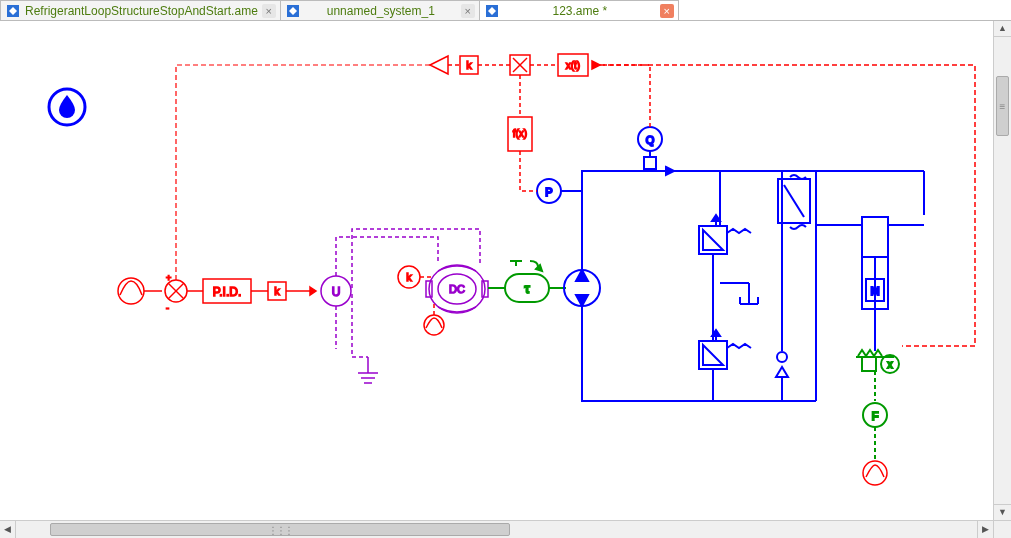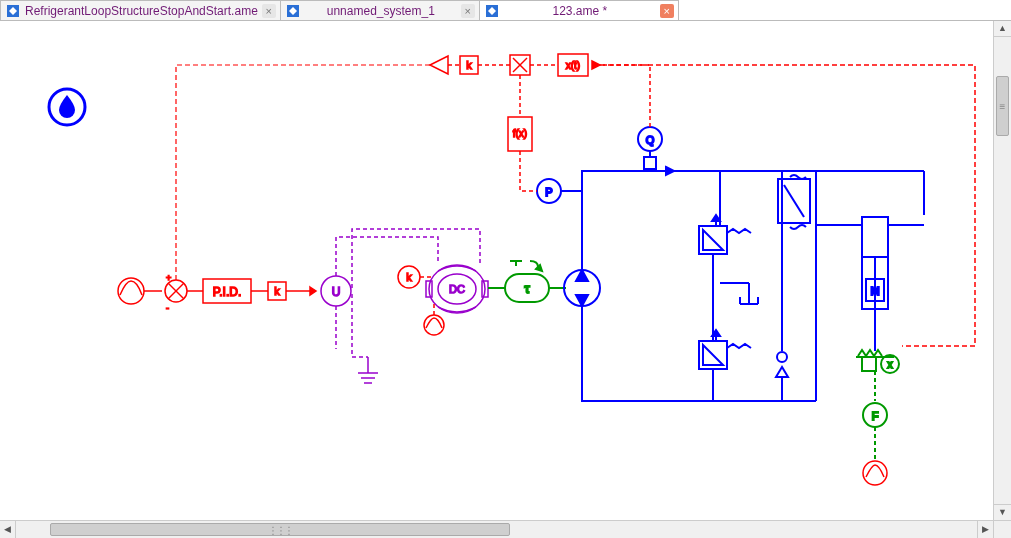--- a/index.html
+++ b/index.html
@@ -33,21 +33,21 @@
     justify-content: space-between;
   }
   .tab.active { background: #fff; }
   .tab-icon {
     width: 12px; height: 12px;
     display: inline-flex; align-items: center; justify-content: center;
     margin-right: 6px;
   }
   .tab-icon svg { display: block; }
   .tab-label {
-    color: #701a75;
+    color: #4d7c0f;
     font-size: 12px;
     white-space: nowrap;
     overflow: hidden;
     text-overflow: ellipsis;
     flex: 1;
     text-align: center;
   }
   .tab-close {
     width: 14px; height: 14px;
     display: inline-flex; align-items: center; justify-content: center;

